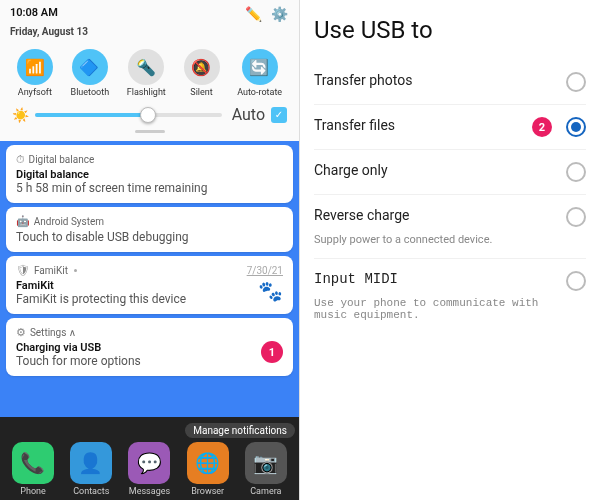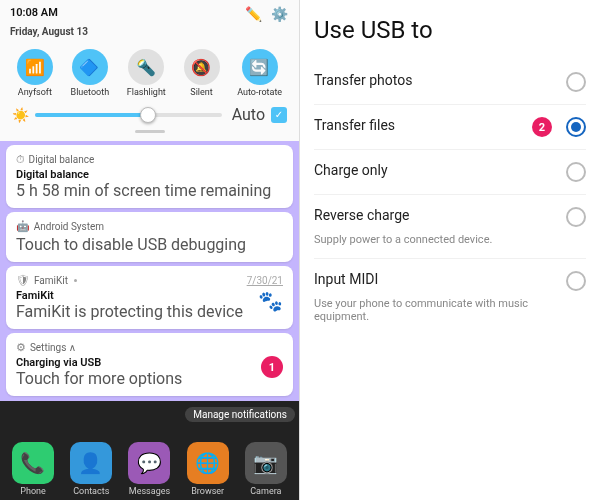--- a/index.html
+++ b/index.html
@@ -9,21 +9,21 @@
       font-family: 'Roboto', Arial, sans-serif;
       background: #e0e0e0;
       display: flex;
       overflow: hidden;
     }
 
     
     .left-panel {
       width: 300px;
       height: 500px;
-      background: #c4b5fd;
+      background: #3b82f6;
       display: flex;
       flex-direction: column;
       border-right: 1px solid #ddd;
     }
 
     
     .status-bar {
       background: #fafafa;
       padding: 6px 10px 4px 10px;
       display: flex;
@@ -149,21 +149,21 @@
       display: flex;
       align-items: center;
       gap: 4px;
       margin-bottom: 2px;
     }
     .notif-app-icon { font-size: 11px; color: #888; }
     .notif-app-name { font-size: 10px; color: #666; }
     .notif-dot { width: 3px; height: 3px; background: #aaa; border-radius: 50%; margin: 0 2px; }
     .notif-time { font-size: 10px; color: #aaa; margin-left: auto; text-decoration: underline; }
     .notif-title { font-size: 11px; font-weight: 600; color: #111; }
-    .notif-body { font-size: 16px; color: #555; }
+    .notif-body { font-size: 12px; color: #555; }
 
     .notif-card-row {
       display: flex;
       justify-content: space-between;
       align-items: flex-start;
     }
     .famikit-icon { font-size: 20px; color: #26a69a; }
     .settings-badge {
       width: 22px;
       height: 22px;
@@ -179,21 +179,21 @@
     }
 
     
     .bottom-dock {
       background: #222;
       padding: 6px 4px 4px 4px;
     }
     .manage-notif-row {
       display: flex;
       justify-content: flex-end;
-      margin-bottom: 20px;
+      margin-bottom: 4px;
     }
     .manage-notif-btn {
       font-size: 10px;
       color: #fff;
       background: rgba(255,255,255,0.15);
       padding: 2px 8px;
       border-radius: 10px;
       cursor: pointer;
     }
     .dock-row {
@@ -240,21 +240,21 @@
       margin-bottom: 16px;
     }
     .usb-option {
       display: flex;
       align-items: flex-start;
       justify-content: space-between;
       padding: 12px 0;
       border-bottom: 1px solid #f0f0f0;
       cursor: pointer;
     }
-    .usb-option:last-child { border-bottom: none; }
+    .usb-option:last-child { border-bottom: none; font-family: Liberation Mono, monospace; }
     .usb-option-text { flex: 1; }
     .usb-option-label { font-size: 14px; color: #222; }
     .usb-option-desc { font-size: 11px; color: #888; margin-top: 10px; }
     .radio-btn {
       width: 20px;
       height: 20px;
       border-radius: 50%;
       border: 2px solid #bbb;
       margin-left: 10px;
       flex-shrink: 0;

